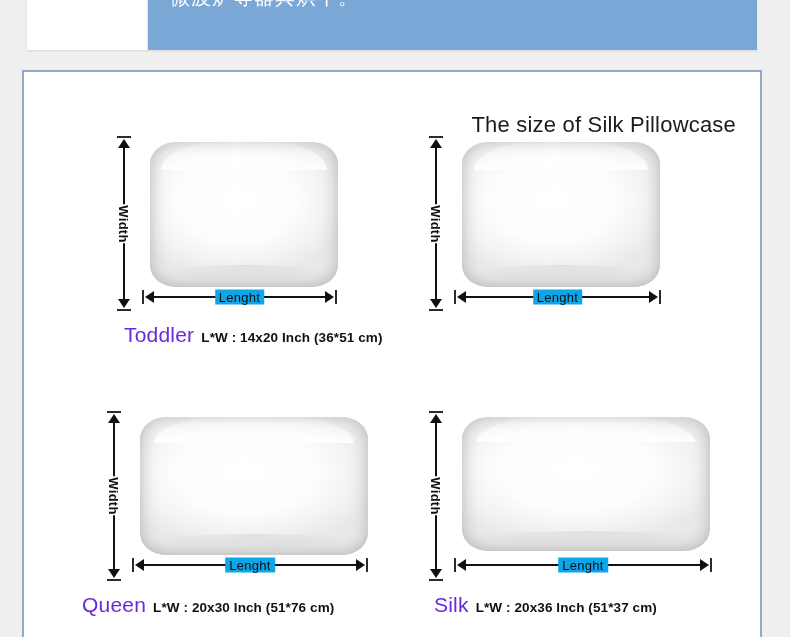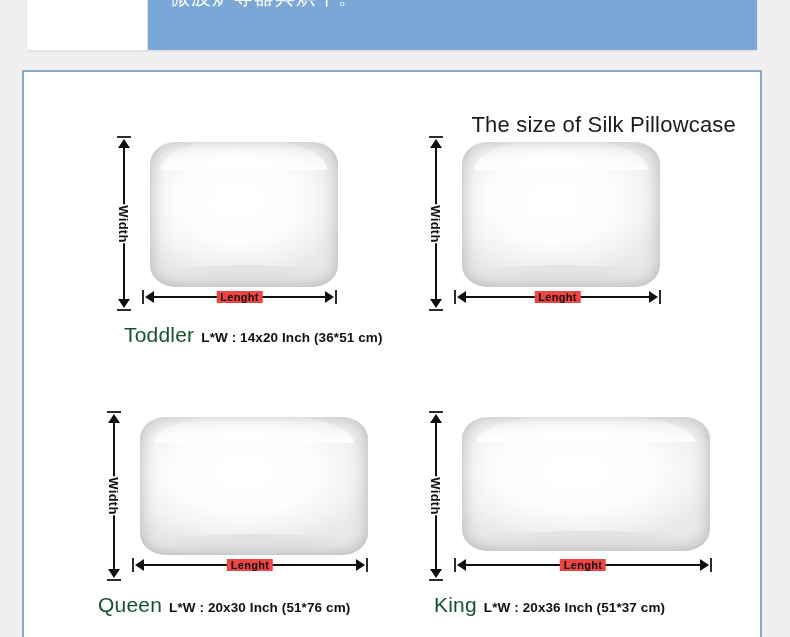--- a/index.html
+++ b/index.html
@@ -208,24 +208,24 @@
     width: 0; height: 0;
     border-top: 6px solid transparent;
     border-bottom: 6px solid transparent;
     border-left: 9px solid #111;
   }
   .dim-h .dim-label {
     position: absolute;
     left: 50%;
     top: 50%;
     transform: translate(-50%, -50%);
-    font-size: 11px;
-    font-weight: bold;
+    font-size: 13px;
+    font-weight: normal;
     color: #111;
-    background: #ef4444;
+    background: #0ea5e9;
     padding: 0 4px;
     white-space: nowrap;
     letter-spacing: 0.3px;
   }
 
   
   .pillow {
     position: absolute;
     border-radius: 26px / 22px;
     background:
@@ -260,21 +260,21 @@
   }
 
   
   .caption {
     text-align: left;
     white-space: nowrap;
   }
   .caption .size-name {
     font-size: 21px;
     font-weight: 400;
-    color: #14532d;
+    color: #6d28d9;
     letter-spacing: 0.2px;
   }
   .caption .size-dims {
     font-size: 13.5px;
     font-weight: bold;
     color: #111;
     margin-left: 7px;
     letter-spacing: 0.1px;
     text-align: center;
   }
@@ -359,21 +359,21 @@
         <div class="pillow" style="left:38px;top:6px;width:228px;height:138px;"></div>
         <div class="dim-h" style="left:30px;right:4px;bottom:6px;">
           <div class="cap-l"></div>
           <div class="shaft"></div>
           <div class="head-l"></div>
           <div class="head-r"></div>
           <div class="cap-r"></div>
           <div class="dim-label">Lenght</div>
         </div>
       </div>
-      <div class="caption" style="margin-left:74px;margin-top:12px;">
+      <div class="caption" style="margin-left:58px;margin-top:12px;">
         <span class="size-name">Queen</span><span class="size-dims">L*W : 20x30 Inch (51*76 cm)</span>
       </div>
     </div>
 
     <div class="pillow-cell" style="padding-top:64px;">
       <div class="figure" style="width:290px;height:170px;margin-left:32px;">
         <div class="dim-v">
           <div class="cap-top"></div>
           <div class="shaft"></div>
           <div class="head-up"></div>
@@ -385,18 +385,18 @@
         <div class="dim-h" style="left:30px;right:2px;bottom:6px;">
           <div class="cap-l"></div>
           <div class="shaft"></div>
           <div class="head-l"></div>
           <div class="head-r"></div>
           <div class="cap-r"></div>
           <div class="dim-label">Lenght</div>
         </div>
       </div>
       <div class="caption" style="margin-left:42px;margin-top:12px;">
-        <span class="size-name">King</span><span class="size-dims">L*W : 20x36 Inch (51*37 cm)</span>
+        <span class="size-name">Silk</span><span class="size-dims">L*W : 20x36 Inch (51*37 cm)</span>
       </div>
     </div>
 
   </div>
 </div>
 
 </body></html>

